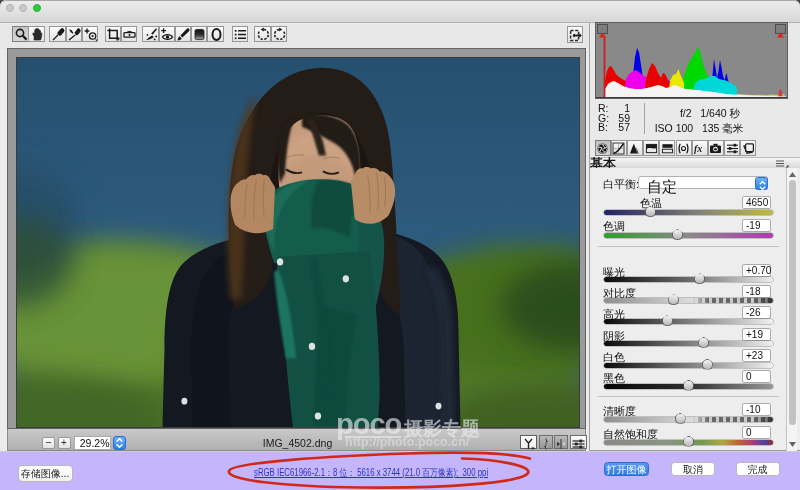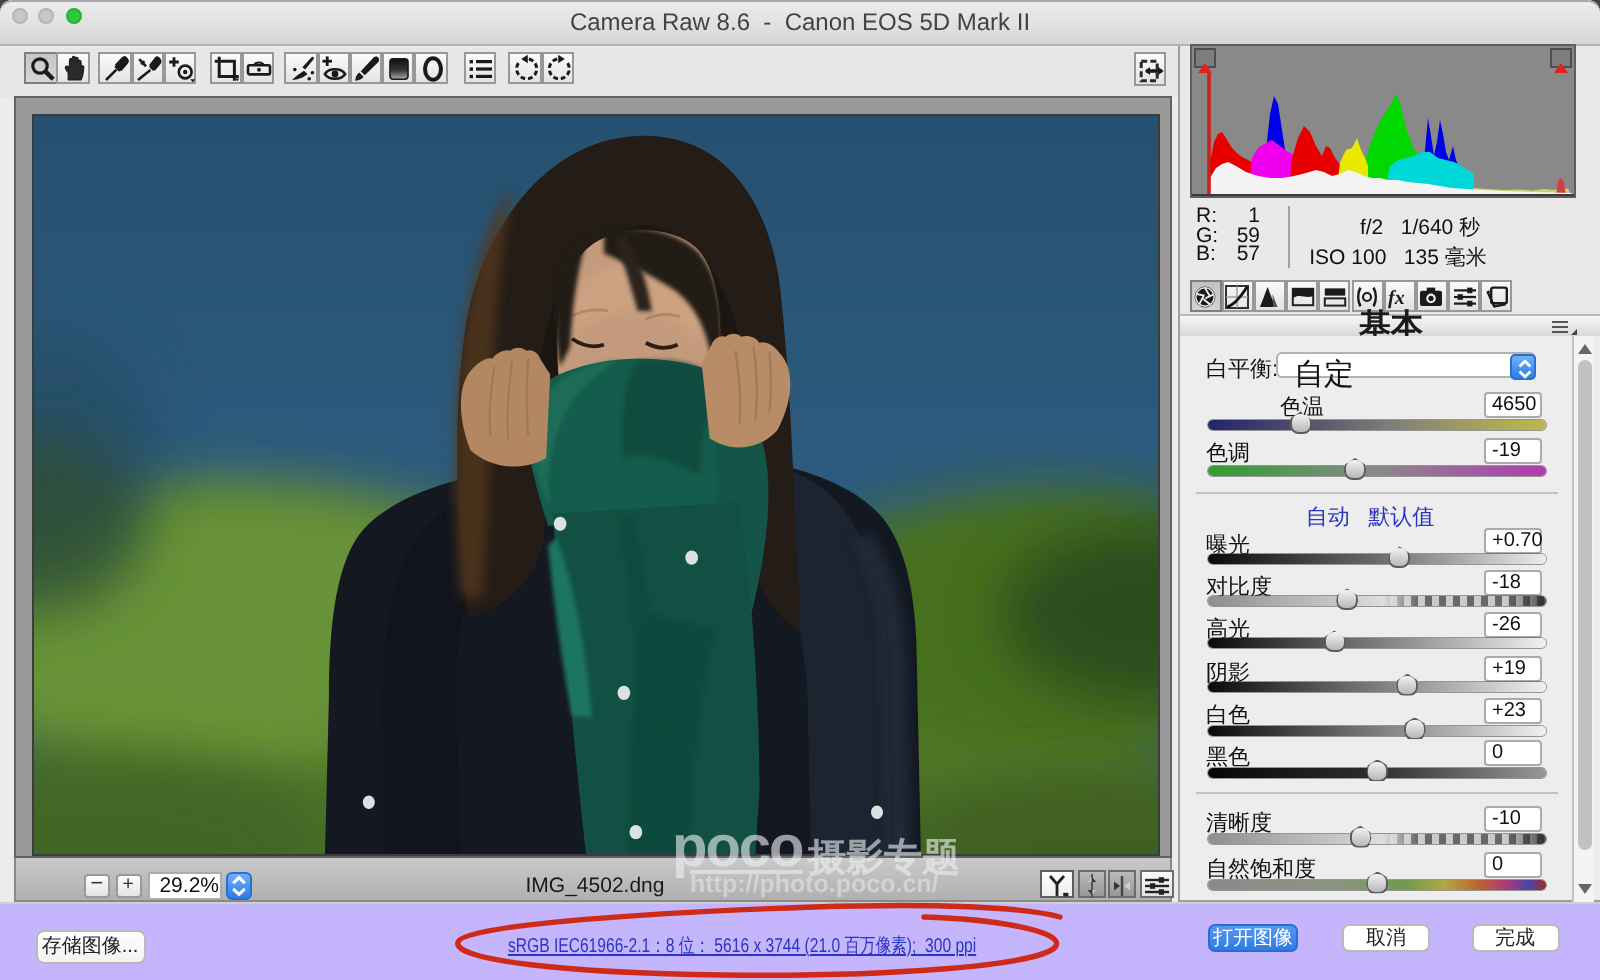--- a/index.html
+++ b/index.html
@@ -48,21 +48,20 @@
 .g-vib  { background:linear-gradient(90deg,#8a8a8a,#8c9480 38%,#6f9a50 58%,#b0a844 70%,#bd6330 80%,#af3a78 88%,#4845a5 95%,#a02828); }
 </style>
 </head>
 <body>
 <div id="win">
 
 <div id="titlebar">
   <div class="tl" style="left:6px;  background:#c9c7c7; border:0.5px solid #b5b3b3;"></div>
   <div class="tl" style="left:19px; background:#c9c7c7; border:0.5px solid #b5b3b3;"></div>
   <div class="tl" style="left:33px; background:#2dc83e; border:0.5px solid #24b335;"></div>
-  <div id="title">Camera Raw 8.6&nbsp; -&nbsp; Canon EOS 5D Mark II</div>
 </div>
 
 <div id="toolbar">
   <div class="tbtn sel" style="left:12px">
     <svg width="15" height="15" viewBox="0 0 15 15">
           <circle cx="6" cy="6" r="3.6" fill="none" stroke="#1a1a1a" stroke-width="1.6"></circle>
           <line x1="8.8" y1="8.8" x2="12.6" y2="12.6" stroke="#1a1a1a" stroke-width="2.2"></line>
         </svg>
   </div>
   <div class="tbtn" style="left:28.2px">
@@ -434,21 +433,21 @@
         </div>
     <div class="tab" style="left:150.3px">
           <svg width="13" height="13" viewBox="0 0 13 13">
             <rect x="3.6" y="1.8" width="7.8" height="7.8" rx="1" fill="none" stroke="#1a1a1a" stroke-width="1.2"></rect>
             <path d="M2.8,3.6 L1.9,4.1 L5.1,11.2 L10.8,10.1" fill="none" stroke="#1a1a1a" stroke-width="1.2"></path>
           </svg>
         </div>
   </div>
 
   <div style="position:absolute;left:0;top:134px;width:211px;height:12px;background:linear-gradient(#f6f6f6,#d8d8d8);border-top:1px solid #bbb;border-bottom:1px solid #b5b5b5;">
-    <div style="position:absolute;left:0;width:100%;text-align:center;font-size:16px;font-weight:bold;color:#1a1a1a;line-height:12px;">基本</div>
+    <div style="position:absolute;left:0;width:100%;text-align:left;font-size:13px;font-weight:bold;color:#1a1a1a;line-height:12px;">基本</div>
     <svg width="14" height="10" style="position:absolute;right:12px;top:1px;">
           <g stroke="#555" stroke-width="1">
             <line x1="1" y1="2" x2="9" y2="2"></line>
             <line x1="1" y1="4.5" x2="9" y2="4.5"></line>
             <line x1="1" y1="7" x2="9" y2="7"></line>
           </g>
           <path d="M10.5,8.5 l3,0 l0,-3 z" fill="#444"></path>
         </svg>
   </div>
 
@@ -471,21 +470,20 @@
           <div class="sthumb" style="left:41px;"></div>
         </div>
 
     <div class="slab" style="left:13px;top:51px;">色调</div>
     <div class="vbox" style="left:152px;top:51px;">-19</div>
     <div class="strack g-tint" style="top:65px;">
           <div class="sthumb" style="left:68.5px;"></div>
         </div>
     <div class="divider" style="top:78px;"></div>
 
-    <div style="position:absolute;left:0;top:83px;width:190px;text-align:center;font-size:11px;color:#2b35c0;">自动&nbsp;&nbsp;&nbsp;默认值</div>
 
     <div class="slab" style="left:13px;top:96.8px;">曝光</div>
     <div class="vbox" style="left:152px;top:95.7px;">+0.70</div>
     <div class="strack g-exp" style="top:109.3px;">
           <div class="sthumb" style="left:90.8px;"></div>
         </div>
 
     <div class="slab" style="left:13px;top:117.8px;">对比度</div>
     <div class="vbox" style="left:152px;top:116.7px;">-18</div>
     <div class="strack g-con" style="top:130.3px;">

